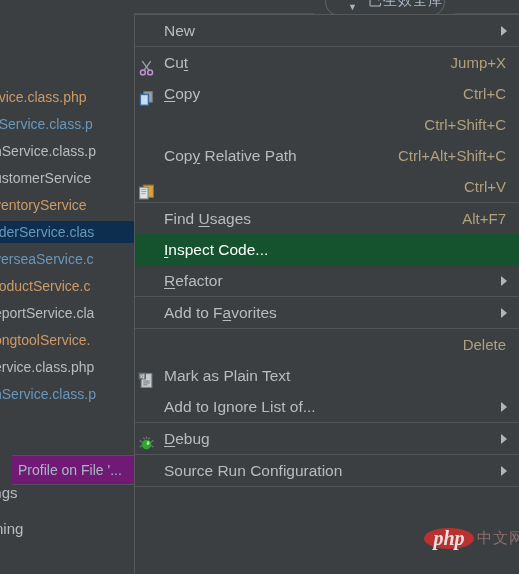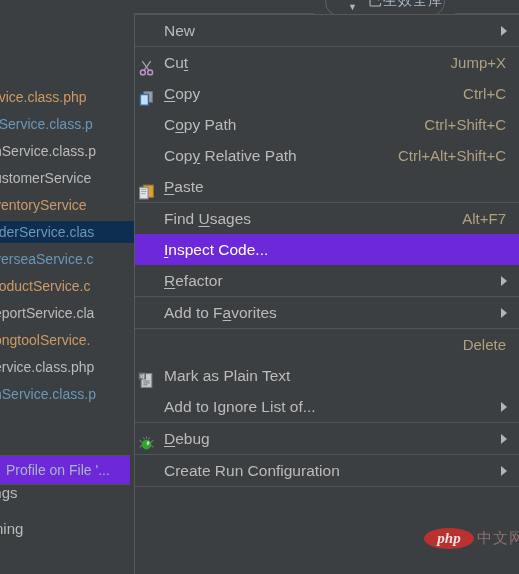--- a/index.html
+++ b/index.html
@@ -16,21 +16,21 @@
   .tree-row{
     position:absolute;left:0;width:134px;height:22px;line-height:22px;
     font-size:14px;white-space:nowrap;overflow:hidden;
     padding-left:0;box-sizing:border-box;
   }
   .tree-row span{display:block;margin-left:-6px;}
   .tree-row.sel{background:#0d2e4f;}
 
   
   .bg-panel{
-    position:absolute;left:0;width:130px;background:#6d28d9;
+    position:absolute;left:12px;width:130px;background:#701a75;
     border-top:1px solid #4f5355;border-bottom:1px solid #4f5355;
     box-sizing:border-box;
   }
   .bg-panel-row{
     position:absolute;left:0;width:130px;height:22px;line-height:22px;
     font-size:14px;color:#a9b7c6;white-space:nowrap;overflow:hidden;
   }
   .bg-text{
     position:absolute;font-size:15px;color:#bbbbbb;white-space:nowrap;
   }
@@ -61,21 +61,21 @@
     overflow:hidden;
   }
   .mi{
     position:relative;height:31px;line-height:31px;width:384px;
     box-sizing:border-box;cursor:default;
   }
   .mi-label{
     position:absolute;left:29px;top:0;font-size:15.5px;color:#bbbbbb;
     white-space:nowrap;
   }
-  .mi.sel{background:#6d28d9;}
+  .mi.sel{background:#14532d;}
   .mi.sel .mi-label{color:#ffffff;}
   .mi-accel{
     position:absolute;right:13px;top:0;font-size:15px;color:#b0a07d;
     white-space:nowrap;
   }
   .mi-arrow{
     position:absolute;right:12px;top:50%;margin-top:-5px;
     width:0;height:0;border-left:6px solid #b5b5b5;
     border-top:5px solid transparent;border-bottom:5px solid transparent;
   }
@@ -87,21 +87,21 @@
   .uline{text-decoration:underline;text-underline-offset:2px;}
 
   
   .wm{position:absolute;left:424px;top:526px;width:95px;height:26px;}
   .wm-ell{
     position:absolute;left:0;top:2px;width:50px;height:21px;border-radius:50%;
     background:#b9322f;
   }
   .wm-php{
     position:absolute;left:0;top:2px;width:50px;height:21px;line-height:21px;
-    text-align:center;font-style:italic;font-weight:bold;font-size:15px;
+    text-align:center;font-style:italic;font-weight:bold;font-size:20px;
     color:#e8e1e1;font-family:"Liberation Serif",serif;
   }
   .wm-cn{
     position:absolute;left:53px;top:3px;font-size:15px;color:#8d6f6f;
     white-space:nowrap;letter-spacing:1px;
   }
 </style>
 </head>
 <body>
 
@@ -177,34 +177,33 @@
       <div class="mi">
         <span class="mi-icon"><svg width="17" height="17" viewBox="0 0 16 16">
             <rect x="5.5" y="1.5" width="8" height="10" fill="#9aa0a6" stroke="#6f7579"></rect>
             <rect x="2" y="4" width="8" height="10.5" fill="#5b9bd5" stroke="#2f6496"></rect>
             <rect x="3" y="5" width="6" height="8.5" fill="#c9def0"></rect>
           </svg></span>
         <span class="mi-label"><span class="uline">C</span>opy</span>
         <span class="mi-accel">Ctrl+C</span>
       </div>
       <div class="mi">
-        <span class="mi-label">C<span class="uline">o</span>py Path</span>
         <span class="mi-accel">Ctrl+Shift+C</span>
       </div>
       <div class="mi">
         <span class="mi-label">Cop<span class="uline">y</span> Relative Path</span>
         <span class="mi-accel">Ctrl+Alt+Shift+C</span>
       </div>
       <div class="mi">
         <span class="mi-icon"><svg width="17" height="17" viewBox="0 0 16 16">
             <rect x="5" y="2" width="9.5" height="11.5" fill="#d6a23b" stroke="#9a7122"></rect>
             <rect x="1.5" y="4" width="8" height="11" fill="#dfe3e6" stroke="#7d8488"></rect>
             <path d="M3 6h5M3 8h5M3 10h4" stroke="#9aa0a6" stroke-width="0.9"></path>
           </svg></span>
-        <span class="mi-label"><span class="uline">P</span>aste</span>
+        <span class="mi-accel">Ctrl+V</span>
       </div>
       <div class="sep"></div>
       <div class="mi">
         <span class="mi-label">Find <span class="uline">U</span>sages</span>
         <span class="mi-accel">Alt+F7</span>
       </div>
       <div class="mi sel">
         <span class="mi-label"><span class="uline">I</span>nspect Code...</span>
       </div>
       <div class="mi">
@@ -238,21 +237,21 @@
         <span class="mi-icon"><svg width="17" height="17" viewBox="0 0 16 16">
             <path d="M1.5 5 L4 7 M1.5 11.5 L4 9.5 M14.5 5 L12 7 M14.5 11.5 L12 9.5 M8 1.5 L8 3.5 M5 2.5 L6.3 4 M11 2.5 L9.7 4" stroke="#6f7579" stroke-width="1.1" fill="none"></path>
             <ellipse cx="8" cy="9" rx="4.4" ry="4.6" fill="#2ea52e"></ellipse>
             <ellipse cx="9.5" cy="7.6" rx="1.3" ry="1.9" fill="#b9d6b9" transform="rotate(20 9.5 7.6)"></ellipse>
           </svg></span>
         <span class="mi-label"><span class="uline">D</span>ebug</span>
         <span class="mi-arrow"></span>
       </div>
       <div class="sep"></div>
       <div class="mi">
-        <span class="mi-label">Create Run Configuration</span>
+        <span class="mi-label">Source Run Configuration</span>
         <span class="mi-arrow"></span>
       </div>
       <div class="sep"></div>
     </div>
 
   <div class="wm">
     <div class="wm-ell"></div>
     <div class="wm-php">php</div>
     <div class="wm-cn">中文网</div>
   </div>

